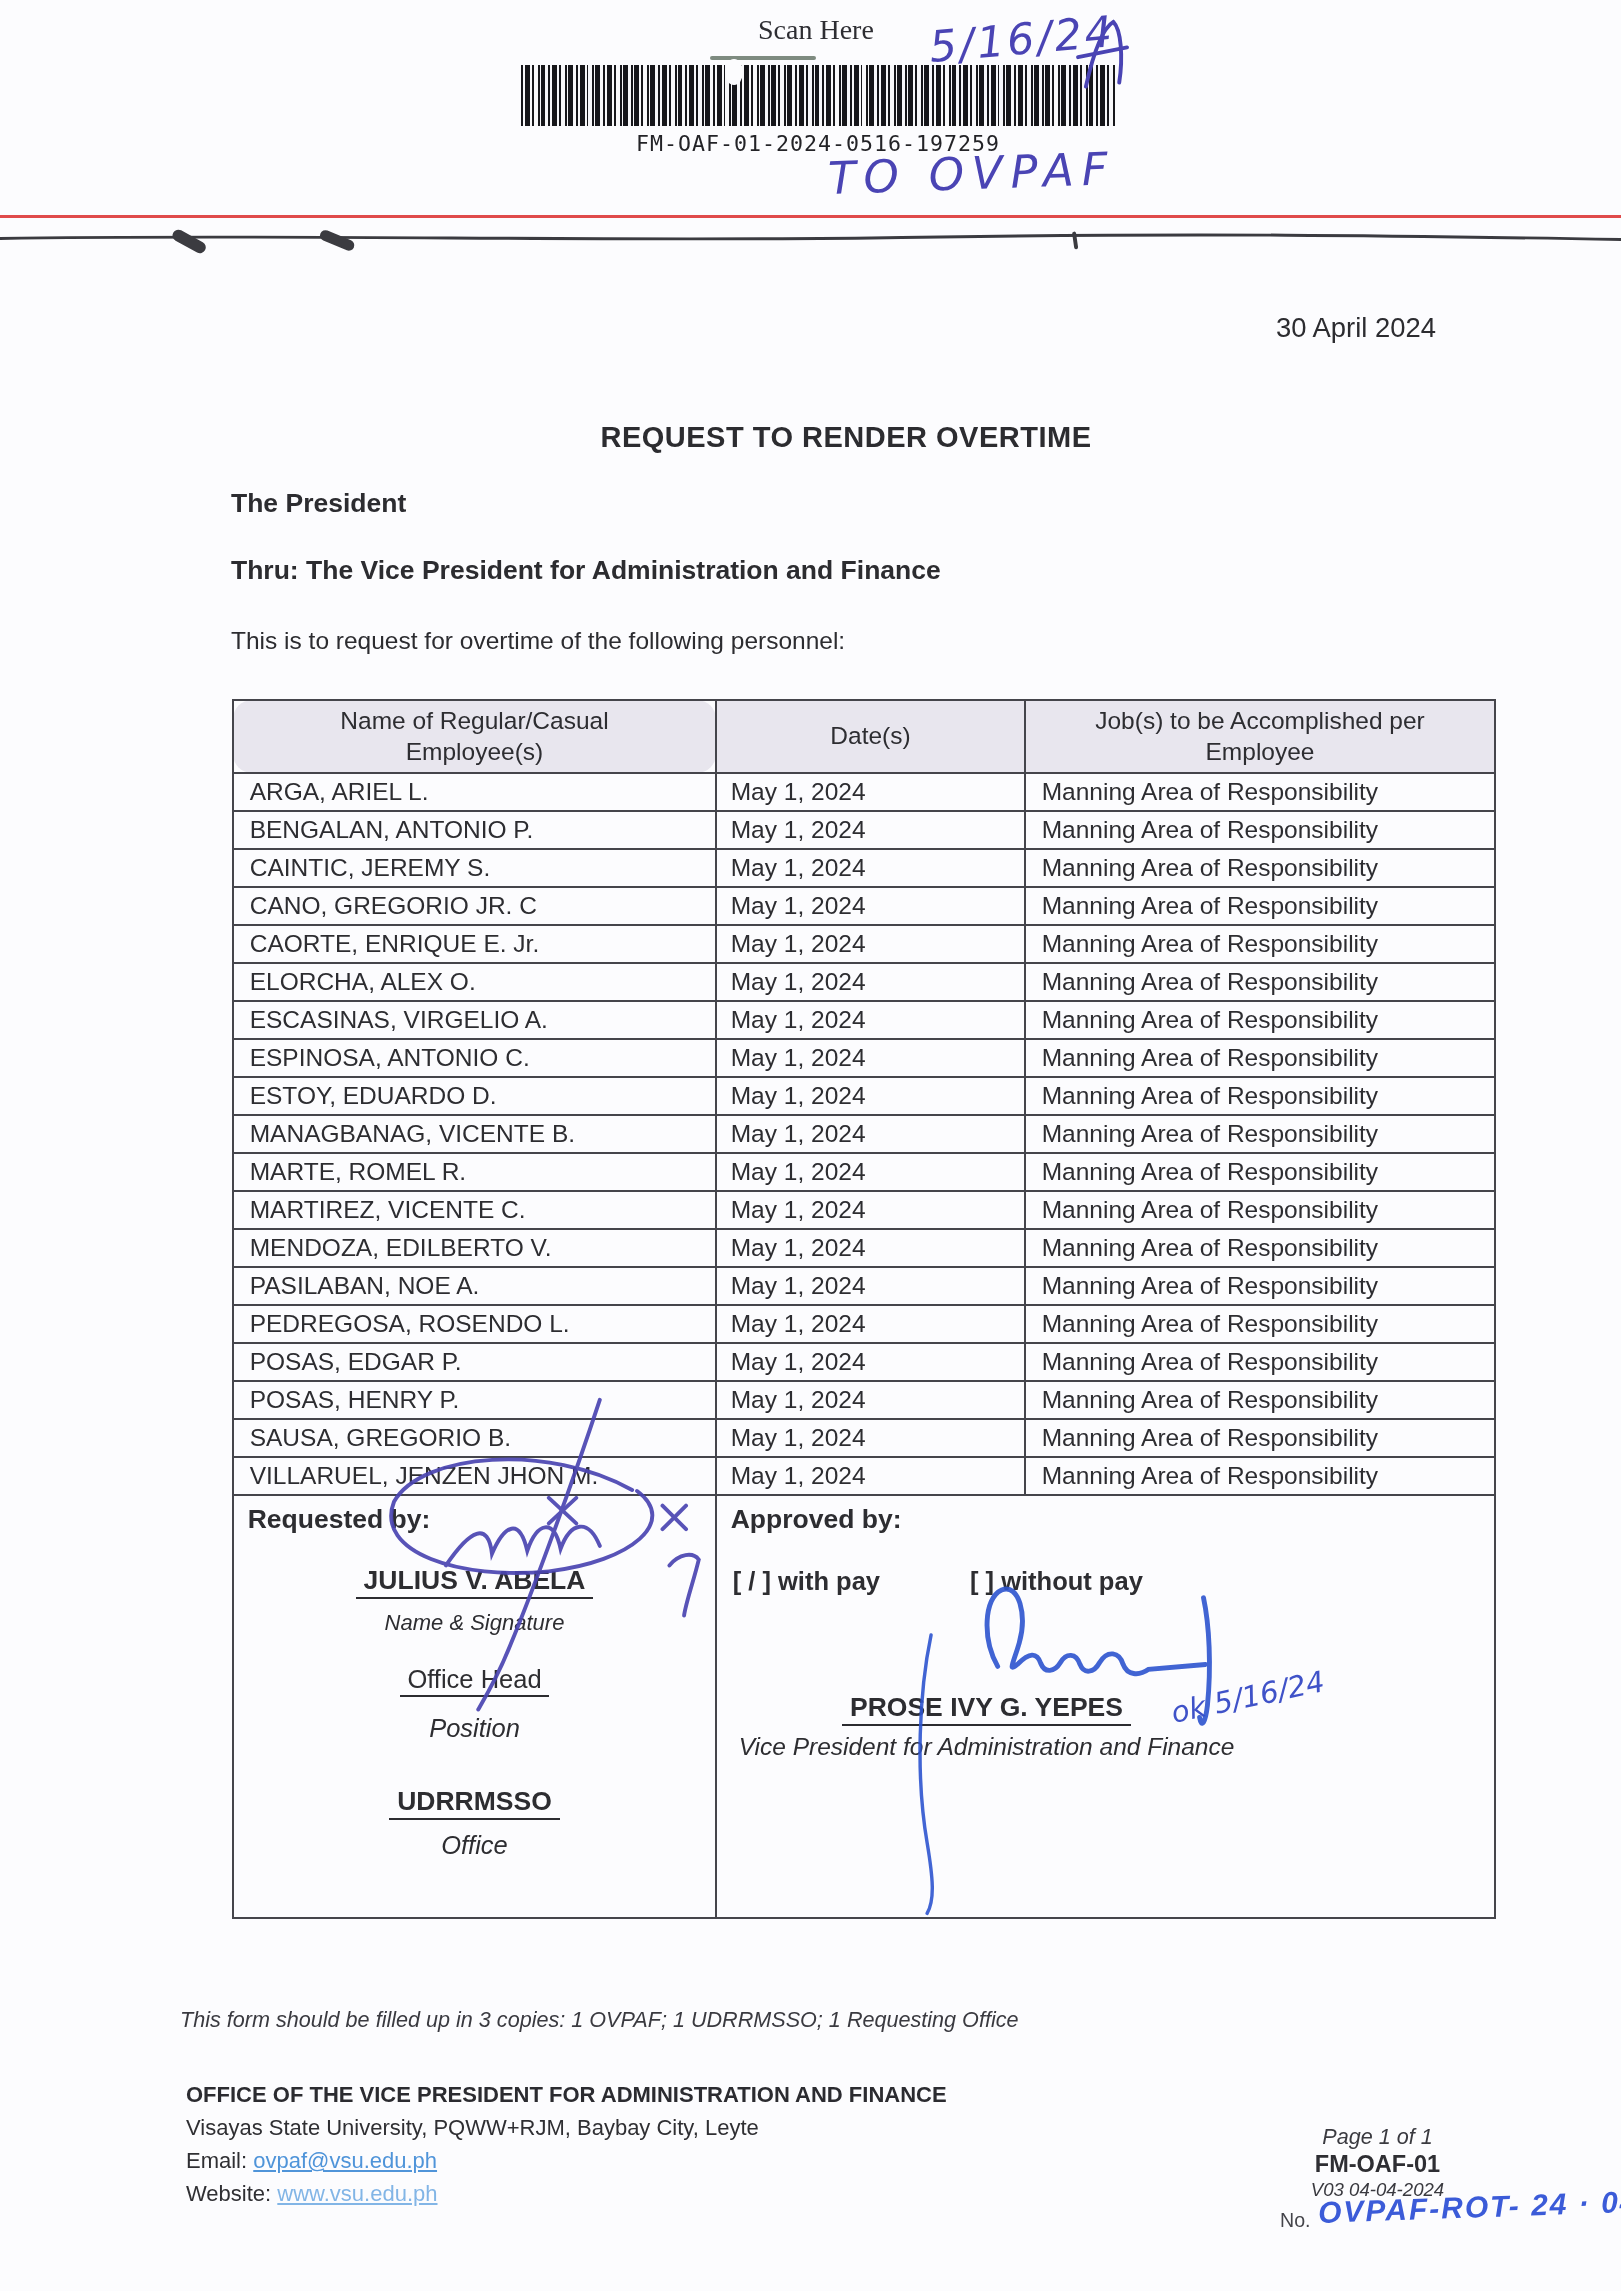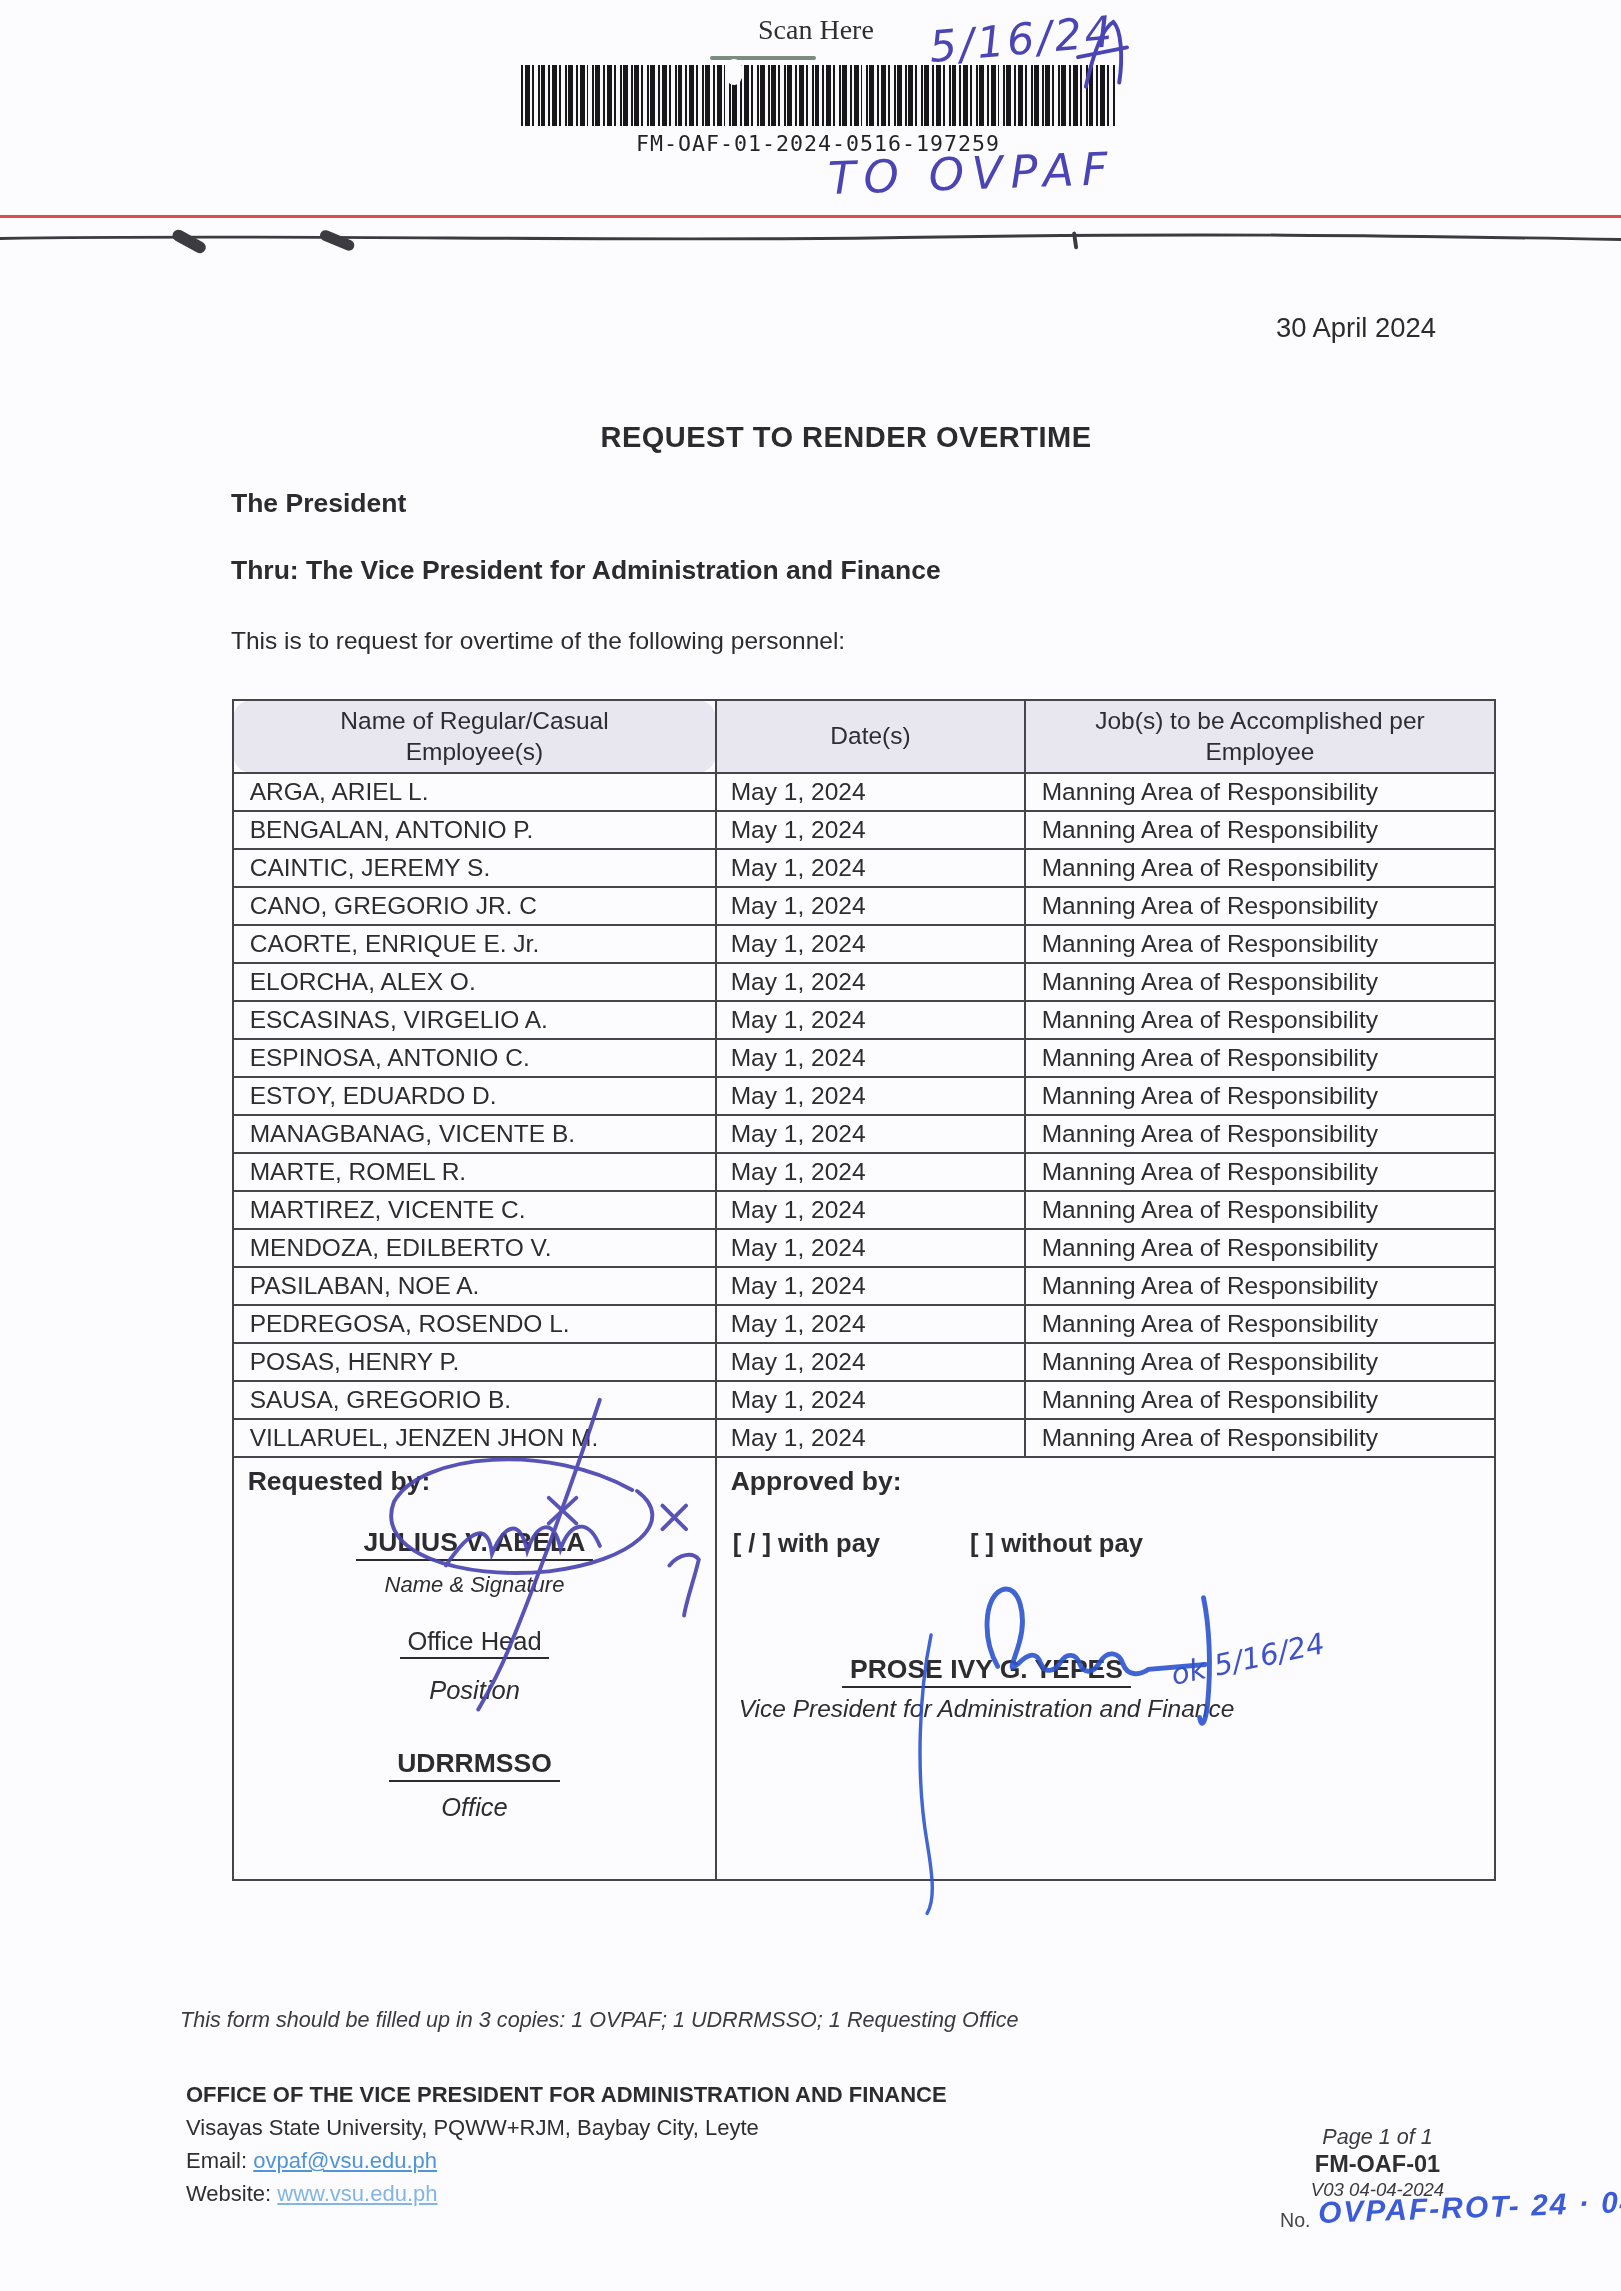--- a/index.html
+++ b/index.html
@@ -183,20 +183,25 @@
         <td class="cdate">May 1, 2024</td>
         <td class="cjob">Manning Area of Responsibility</td>
       </tr>
         <tr>
         <td class="cname">PASILABAN, NOE A.</td>
         <td class="cdate">May 1, 2024</td>
         <td class="cjob">Manning Area of Responsibility</td>
       </tr>
         <tr>
         <td class="cname">PEDREGOSA, ROSENDO L.</td>
+        <td class="cdate">May 1, 2024</td>
+        <td class="cjob">Manning Area of Responsibility</td>
+      </tr>
+        <tr>
+        <td class="cname">POSAS, EDGAR P.</td>
         <td class="cdate">May 1, 2024</td>
         <td class="cjob">Manning Area of Responsibility</td>
       </tr>
         <tr>
         <td class="cname">POSAS, HENRY P.</td>
         <td class="cdate">May 1, 2024</td>
         <td class="cjob">Manning Area of Responsibility</td>
       </tr>
         <tr>
         <td class="cname">SAUSA, GREGORIO B.</td>

